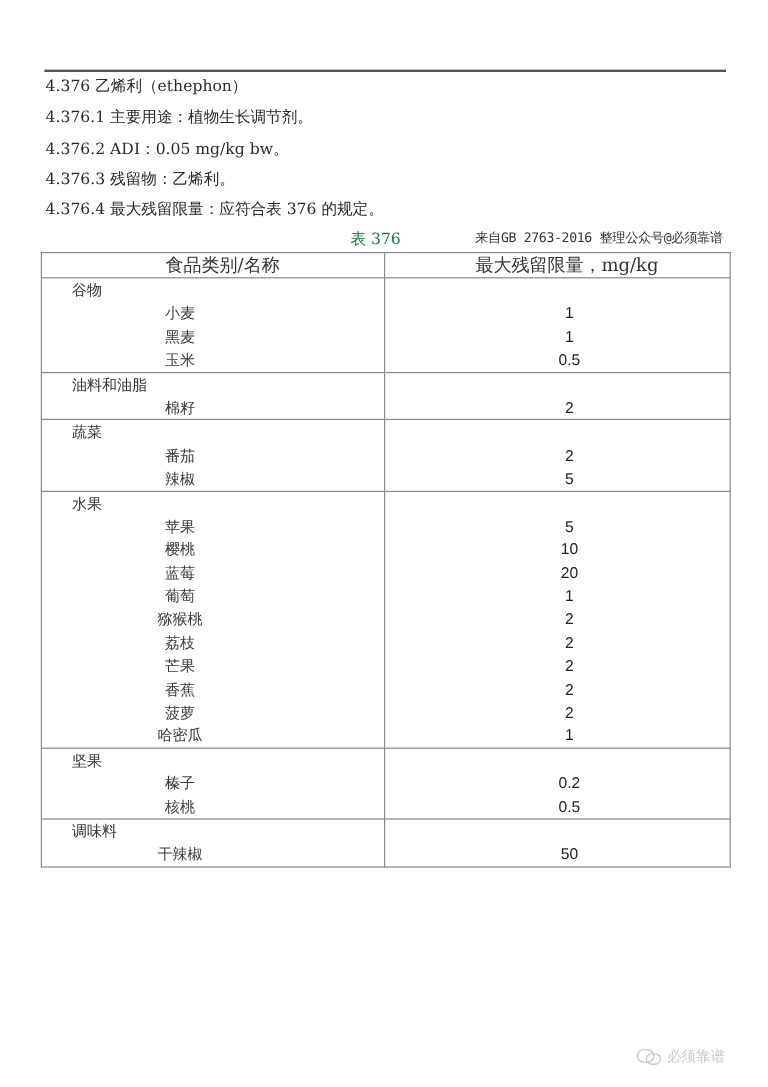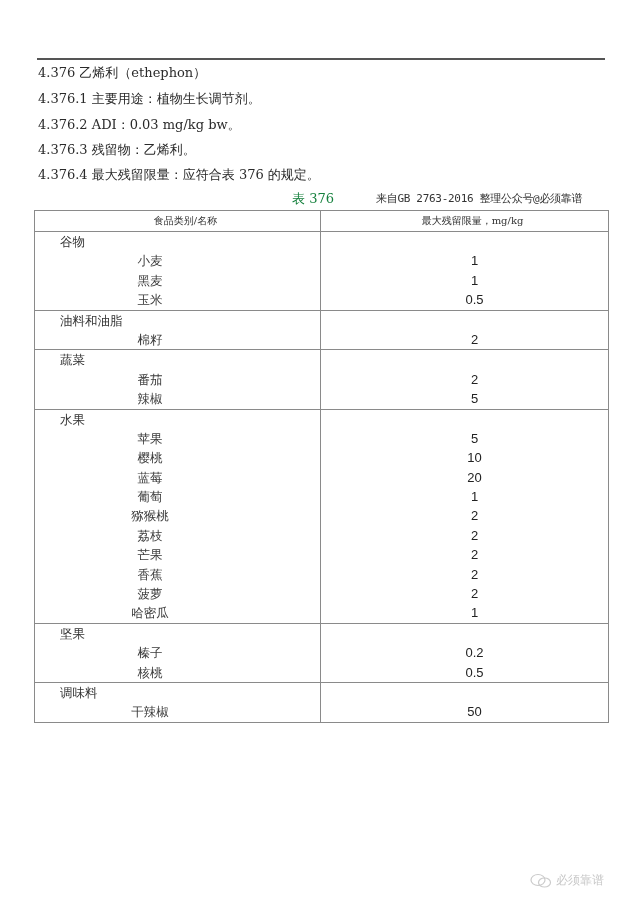--- a/index.html
+++ b/index.html
@@ -40,21 +40,21 @@
     .table-caption {
       position: absolute;
       left: 292px;
       top: 190px;
       font-size: 13px;
       color: #15803d;
       white-space: nowrap;
     }
     .table-source {
       position: absolute;
-      left: 376px;
+      left: 396px;
       top: 191px;
       font-size: 11px;
       color: #333333;
       white-space: nowrap;
       font-family: "DejaVu Sans Mono", "Liberation Mono", monospace;
       letter-spacing: -0.3px;
     }
 
     .mrl-table {
       position: absolute;
@@ -67,21 +67,21 @@
     .mrl-table col.c1 { width: 286px; }
     .mrl-table col.c2 { width: 288px; }
     .mrl-table th, .mrl-table td {
       border: 1px solid #8a8a8a;
       padding: 0;
       vertical-align: top;
     }
     .mrl-table th {
       height: 20px;
       font-weight: normal;
-      font-size: 10px;
+      font-size: 15px;
       line-height: 20px;
       color: #333333;
       text-align: center;
       padding-left: 16px;
     }
     .line {
       height: 19.4px;
       line-height: 19.4px;
       font-size: 12.5px;
       white-space: nowrap;
@@ -117,21 +117,21 @@
     }
     .watermark svg { display: block; }
   </style>
 </head>
 <body>
 
 <div class="top-rule"></div>
 
 <div class="para p0">4.376 乙烯利（ethephon）</div>
 <div class="para p1">4.376.1 主要用途：植物生长调节剂。</div>
-<div class="para p2">4.376.2 ADI：0.03 mg/kg bw。</div>
+<div class="para p2">4.376.2 ADI：0.05 mg/kg bw。</div>
 <div class="para p3">4.376.3 残留物：乙烯利。</div>
 <div class="para p4">4.376.4 最大残留限量：应符合表 376 的规定。</div>
 
 <div class="table-caption">表 376</div>
 <div class="table-source">来自GB 2763-2016 整理公众号@必须靠谱</div>
 
 <table class="mrl-table">
   <colgroup>
       <col class="c1">
       <col class="c2">

